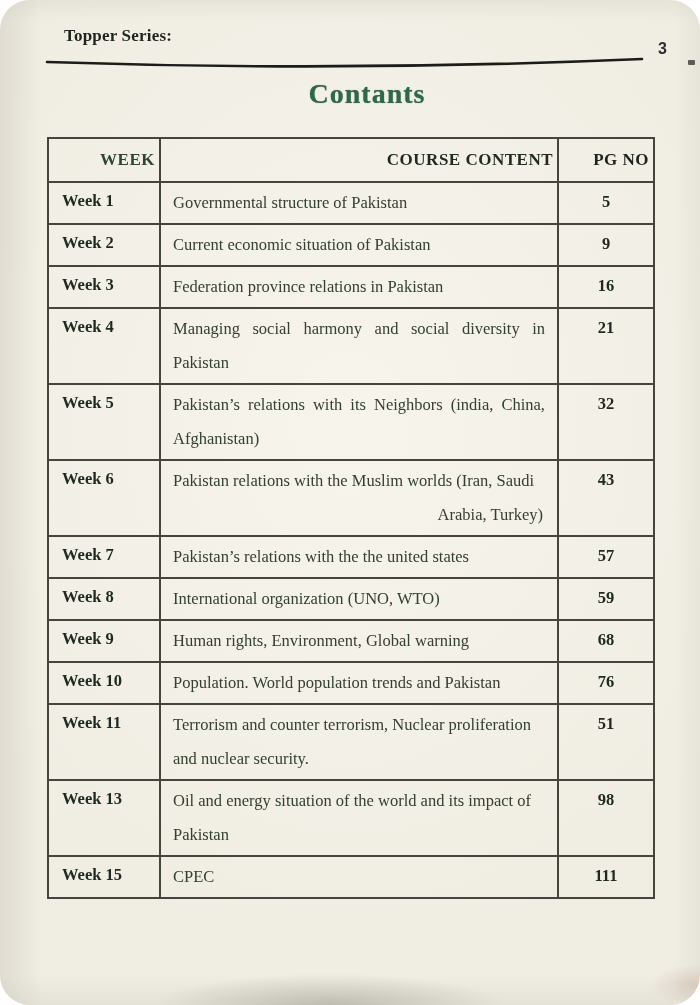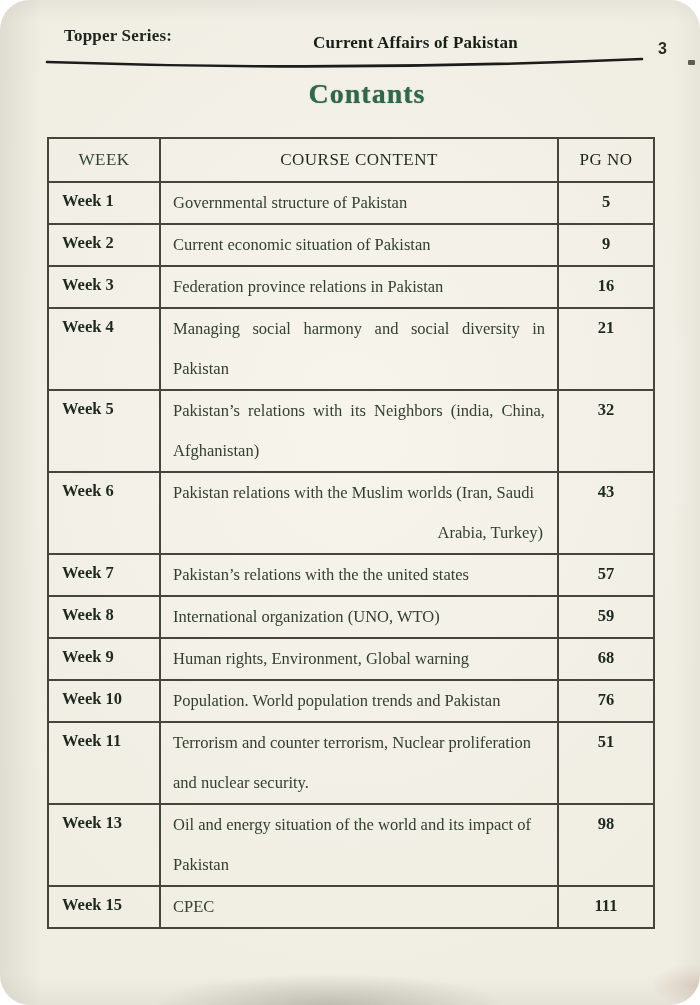--- a/index.html
+++ b/index.html
@@ -56,57 +56,57 @@
     position:absolute; left:47px; top:137px;
     width:608px;
     border-collapse:collapse;
     table-layout:fixed;
   }
   table.toc th, table.toc td {
     border:2px solid #45453d;
   }
   table.toc thead th {
     height:38px;
-    font-size:17px; font-weight:normal;
+    font-size:17px; font-weight:bold;
     letter-spacing:0.5px;
     padding:2px 4px;
+    text-align:right;
   }
   th.h-week  { width:102px; color:#2b4734; }
   th.h-content { color:#1f2a21; }
   th.h-page  { width:86px; color:#1b241d; }
 
   td.col-week {
     vertical-align:top;
     padding:8px 4px 4px 13px;
     font-size:16.5px; font-weight:bold; color:#1e2a20;
     white-space:nowrap;
   }
   td.col-content {
     vertical-align:top;
     padding:8px 12px;
     font-size:16.5px; color:#32402f;
   }
   td.col-content .cline { line-height:24px; }
-  td.col-content .cline + .cline { margin-top:16px; }
+  td.col-content .cline + .cline { margin-top:10px; }
   td.col-content .align-justify { text-align:justify; text-align-last:justify; }
   td.col-content .align-right   { text-align:right; padding-right:2px; }
   td.col-page {
     vertical-align:top;
     padding-top:9px;
     text-align:center;
     font-size:16.5px; font-weight:bold; color:#1e2a21;
   }
 </style>
 </head>
 <body>
 
 <div class="page">
 
   <div class="hdr-left">Topper Series:</div>
-  <div class="hdr-center">Current Affairs of Pakistan</div>
   <div class="hdr-page">3</div>
 
   <svg class="hdr-rule" viewBox="0 0 604 24" preserveAspectRatio="none">
     <path d="M 3 10 Q 300 20 598 7" fill="none" stroke="#1c1c1a" stroke-width="2.6" stroke-linecap="round"></path>
   </svg>
 
   <div class="artifact-dot"></div>
 
   <div class="doc-title">Contants</div>
 

